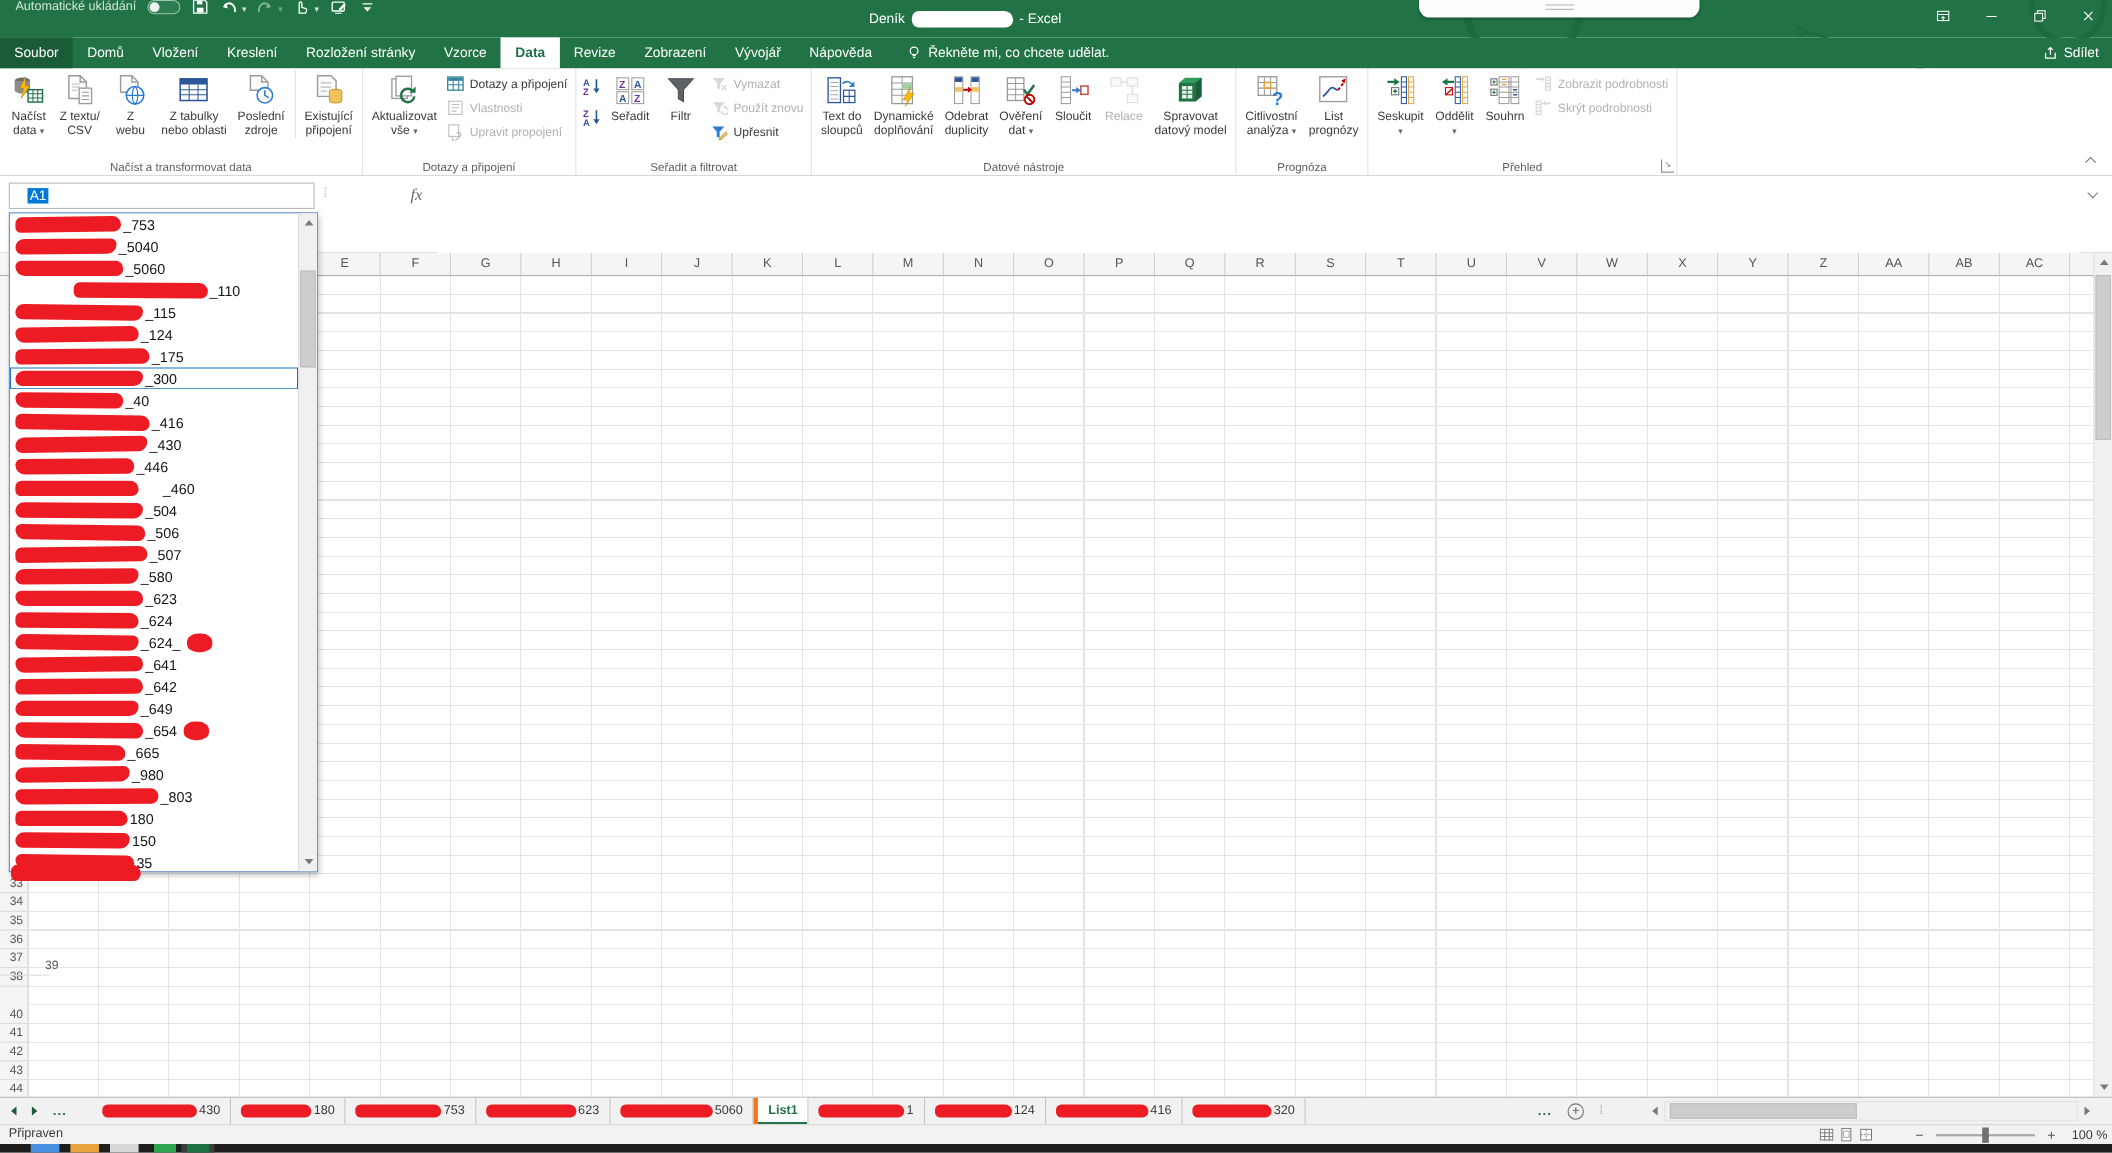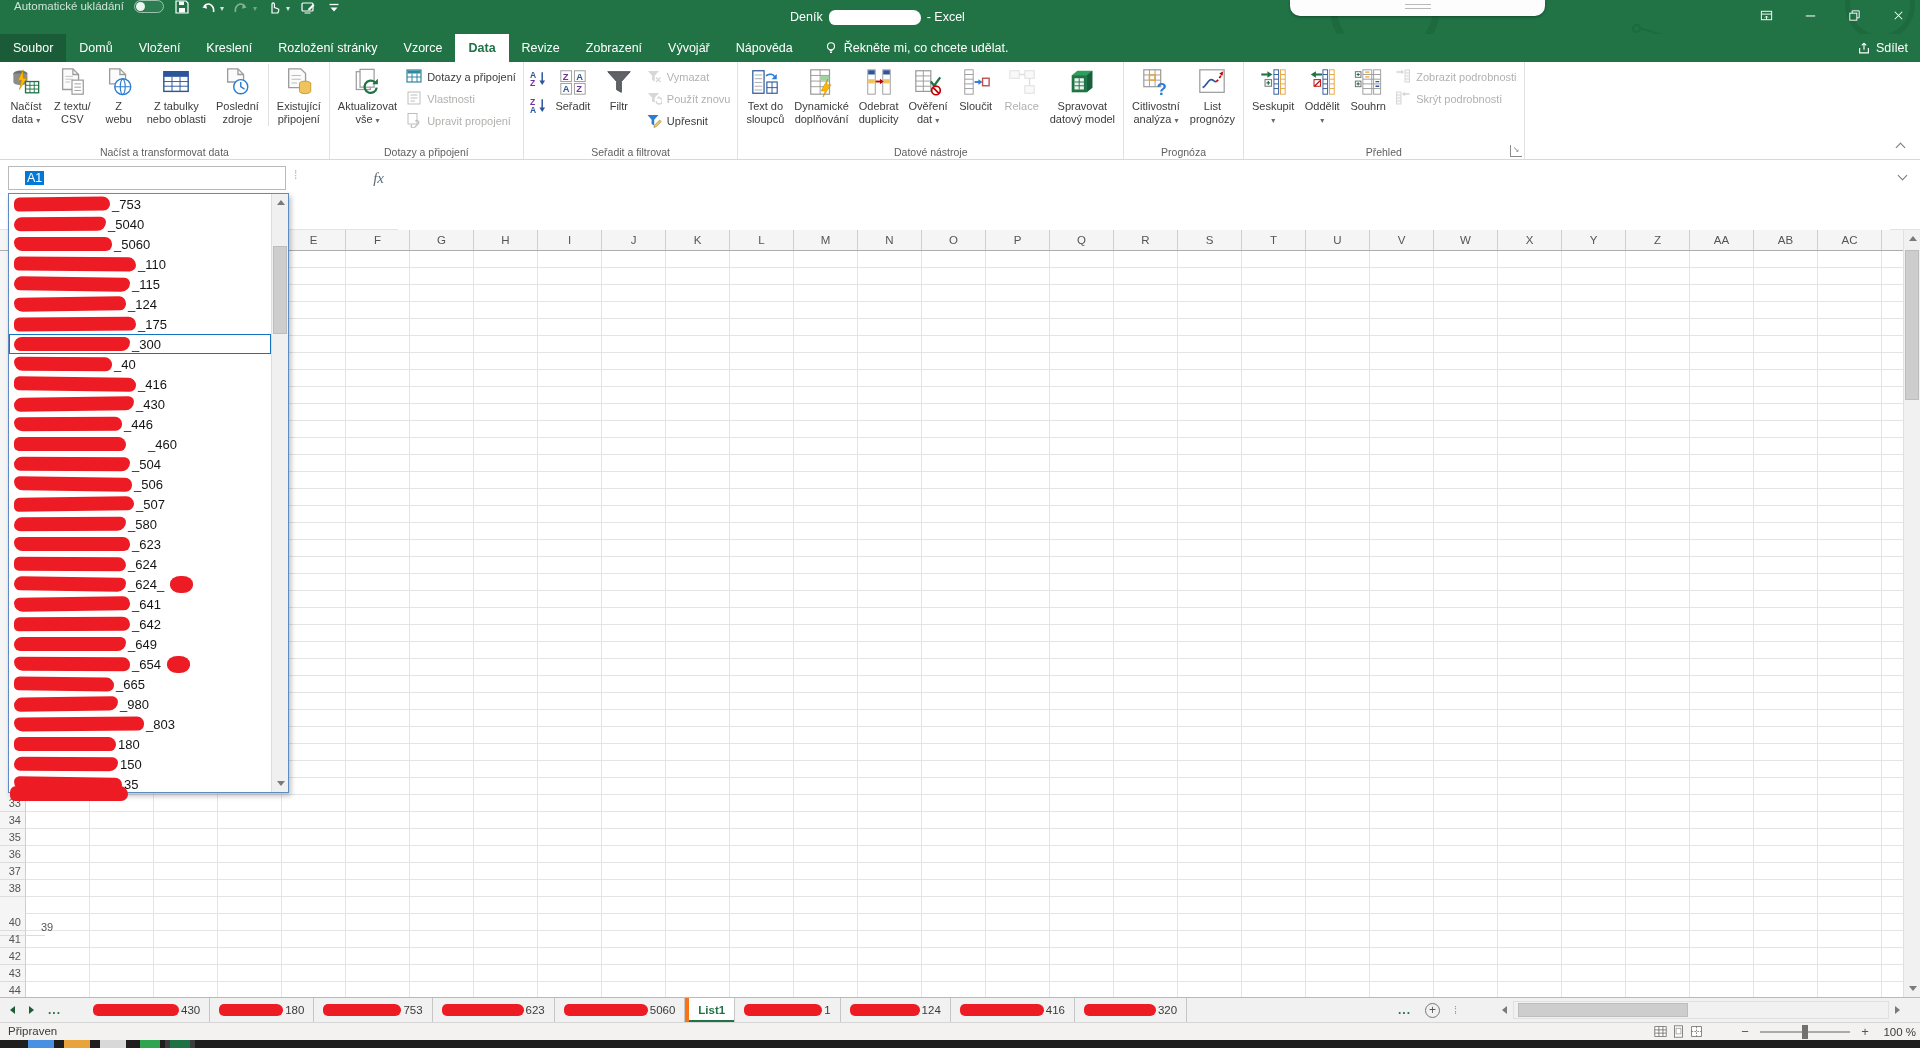--- a/index.html
+++ b/index.html
@@ -677,21 +677,21 @@
       <div class="colcell">AC</div>
       <div class="colcell">AD</div>
     </div>
   <div class="rowhdr" id="rowhdr">
       <div class="rownum" style="top: 544px;">33</div>
       <div class="rownum" style="top: 561px;">34</div>
       <div class="rownum" style="top: 578px;">35</div>
       <div class="rownum" style="top: 595px;">36</div>
       <div class="rownum" style="top: 612px;">37</div>
       <div class="rownum" style="top: 629px;">38</div>
-      <div class="rownum" style="top: 668px; padding-left: 41px;">39</div>
+      <div class="rownum" style="top: 619px; padding-left: 41px;">39</div>
       <div class="rownum" style="top: 663px;">40</div>
       <div class="rownum" style="top: 680px;">41</div>
       <div class="rownum" style="top: 697px;">42</div>
       <div class="rownum" style="top: 714px;">43</div>
       <div class="rownum" style="top: 731px;">44</div>
     </div>
   <div class="gridarea"></div>
 
   <div class="vscroll">
     <div class="varrow" style="top:0;">
@@ -709,21 +709,21 @@
         <span class="ddsuffix">_753</span>
       </div>
       <div class="ddrow" style="width: 262px;">
         <span class="pill" style="width: 92px; border-radius: 10px 7px 11px 8px; transform: rotate(-0.4deg);"></span>
         <span class="ddsuffix">_5040</span>
       </div>
       <div class="ddrow" style="width: 262px;">
         <span class="pill" style="width: 98px; border-radius: 7px 9px 8px 11px; transform: rotate(0deg);"></span>
         <span class="ddsuffix">_5060</span>
       </div>
-      <div class="ddrow" style="width: 262px;">
+      <div class="ddrow" style="width: 262px; justify-content: center;">
         <span class="pill" style="width: 122px; border-radius: 8px 11px 9px 7px; transform: rotate(0.4deg);"></span>
         <span class="ddsuffix">_110</span>
       </div>
       <div class="ddrow" style="width: 262px;">
         <span class="pill" style="width: 116px; border-radius: 10px 7px 11px 8px; transform: rotate(0.8deg);"></span>
         <span class="ddsuffix">_115</span>
       </div>
       <div class="ddrow" style="width: 262px;">
         <span class="pill" style="width: 112px; border-radius: 7px 9px 8px 11px; transform: rotate(-0.8deg);"></span>
         <span class="ddsuffix">_124</span>

